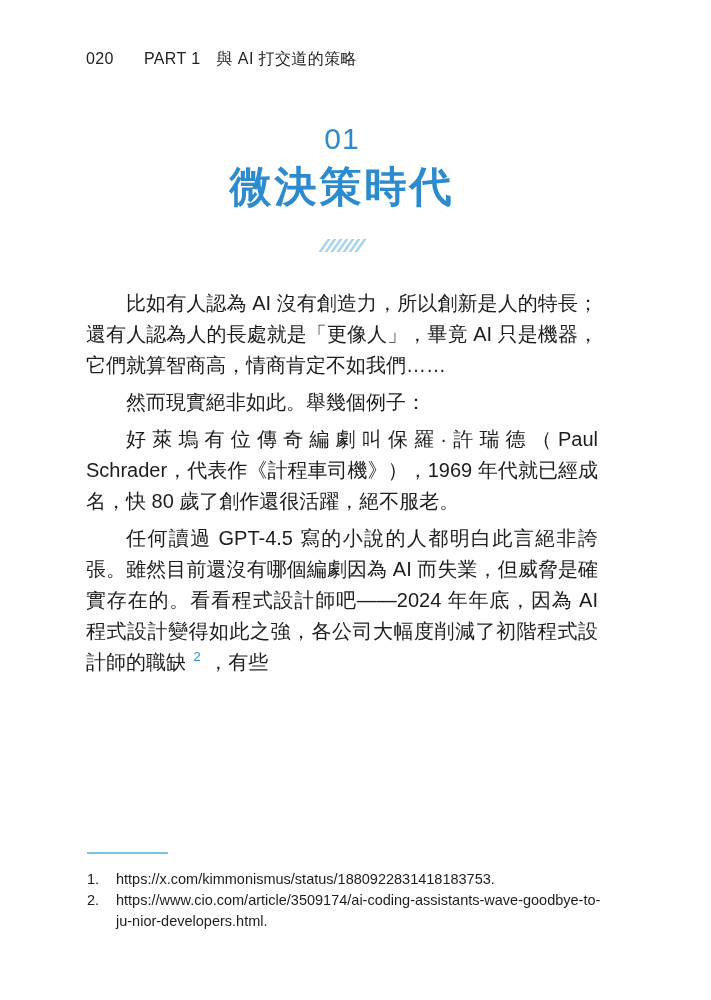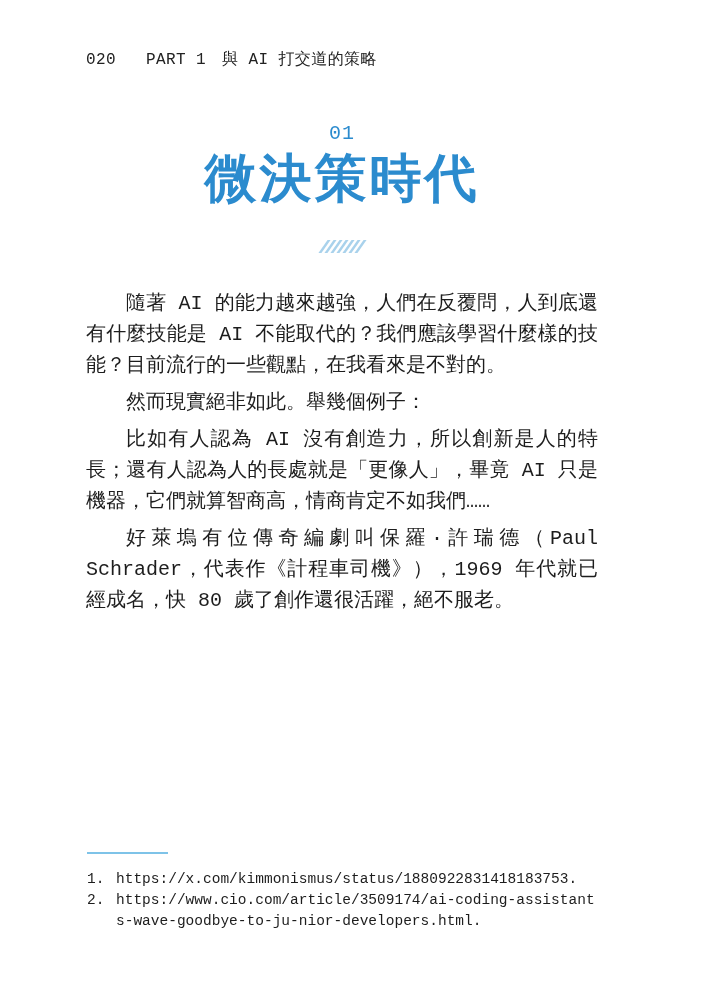--- a/index.html
+++ b/index.html
@@ -1,40 +1,40 @@
 <!DOCTYPE html>
 <html lang="zh-Hant" style="--accent: #2b8bce; --hatch: #a9d2ec; --rule: #7ec3e8;"><head>
 <meta charset="utf-8">
 <style>
   html,body{margin:0;padding:0;background:#ffffff;}
   .page{
     position:relative;
     width:704px;height:1000px;
     background:#ffffff;
-    font-family:Liberation Mono, monospace;
+    font-family:Liberation Sans, sans-serif;
     color:#1d1d1d;
     overflow:hidden;
   }
   
   .running-header{
     position:absolute;top:49px;left:86px;
     font-size:16px;letter-spacing:.4px;color:#222;
     white-space:nowrap;
   }
   .running-header .pgnum{margin-right:30px;}
   .running-header .partlabel{margin-right:16px;}
 
   
   .chapter-head{
     position:absolute;top:124px;left:86px;width:512px;
     text-align:center;color:var(--accent,#2b8bce);
   }
-  .ch-num{font-size:20px;line-height:1;letter-spacing:1px;}
+  .ch-num{font-size:30px;line-height:1;letter-spacing:1px;}
   .ch-title{
-    margin:10px 0 4px;font-size:52px;line-height:1.1;
+    margin:10px 0 4px;font-size:42px;line-height:1.1;
     font-weight:bold;letter-spacing:3px;
   }
   .hatch{
     margin-top:28px;height:14px;
     display:flex;justify-content:center;align-items:center;gap:3.5px;
   }
   .hatch i{
     display:block;width:2.5px;height:13px;
     background:var(--hatch,#a9d2ec);
     transform:skewX(-35deg);
@@ -82,24 +82,24 @@
       <i></i>
       <i></i>
       <i></i>
       <i></i>
       <i></i>
       <i></i>
     </div>
   </div>
 
   <main class="body-text" id="paragraphs">
-      <p>隨著 AI 的能力越來越強，人們在反覆問，人到底還有什麼技能是 AI 不能取代的？我們應該學習什麼樣的技能？目前流行的一些觀點，在我看來是不對的。</p>
+      <p>比如有人認為 AI 沒有創造力，所以創新是人的特長；還有人認為人的長處就是「更像人」，畢竟 AI 只是機器，它們就算智商高，情商肯定不如我們……</p>
       <p>然而現實絕非如此。舉幾個例子：</p>
-      <p>比如有人認為 AI 沒有創造力，所以創新是人的特長；還有人認為人的長處就是「更像人」，畢竟 AI 只是機器，它們就算智商高，情商肯定不如我們……</p>
       <p>好萊塢有位傳奇編劇叫保羅·許瑞德（Paul Schrader，代表作《計程車司機》），1969 年代就已經成名，快 80 歲了創作還很活躍，絕不服老。</p>
+      <p>任何讀過 GPT-4.5 寫的小說的人都明白此言絕非誇張。雖然目前還沒有哪個編劇因為 AI 而失業，但威脅是確實存在的。看看程式設計師吧——2024 年年底，因為 AI 程式設計變得如此之強，各公司大幅度削減了初階程式設計師的職缺 <sup class="fnref">2</sup> ，有些</p>
     </main>
 
   <div class="fn-rule"></div>
   <div class="footnotes" id="footnotes">
       <div class="footnote">
         <span class="fn-marker">1.</span>
         <span class="fn-text">https://x.com/kimmonismus/status/1880922831418183753.</span>
       </div>
       <div class="footnote">
         <span class="fn-marker">2.</span>

